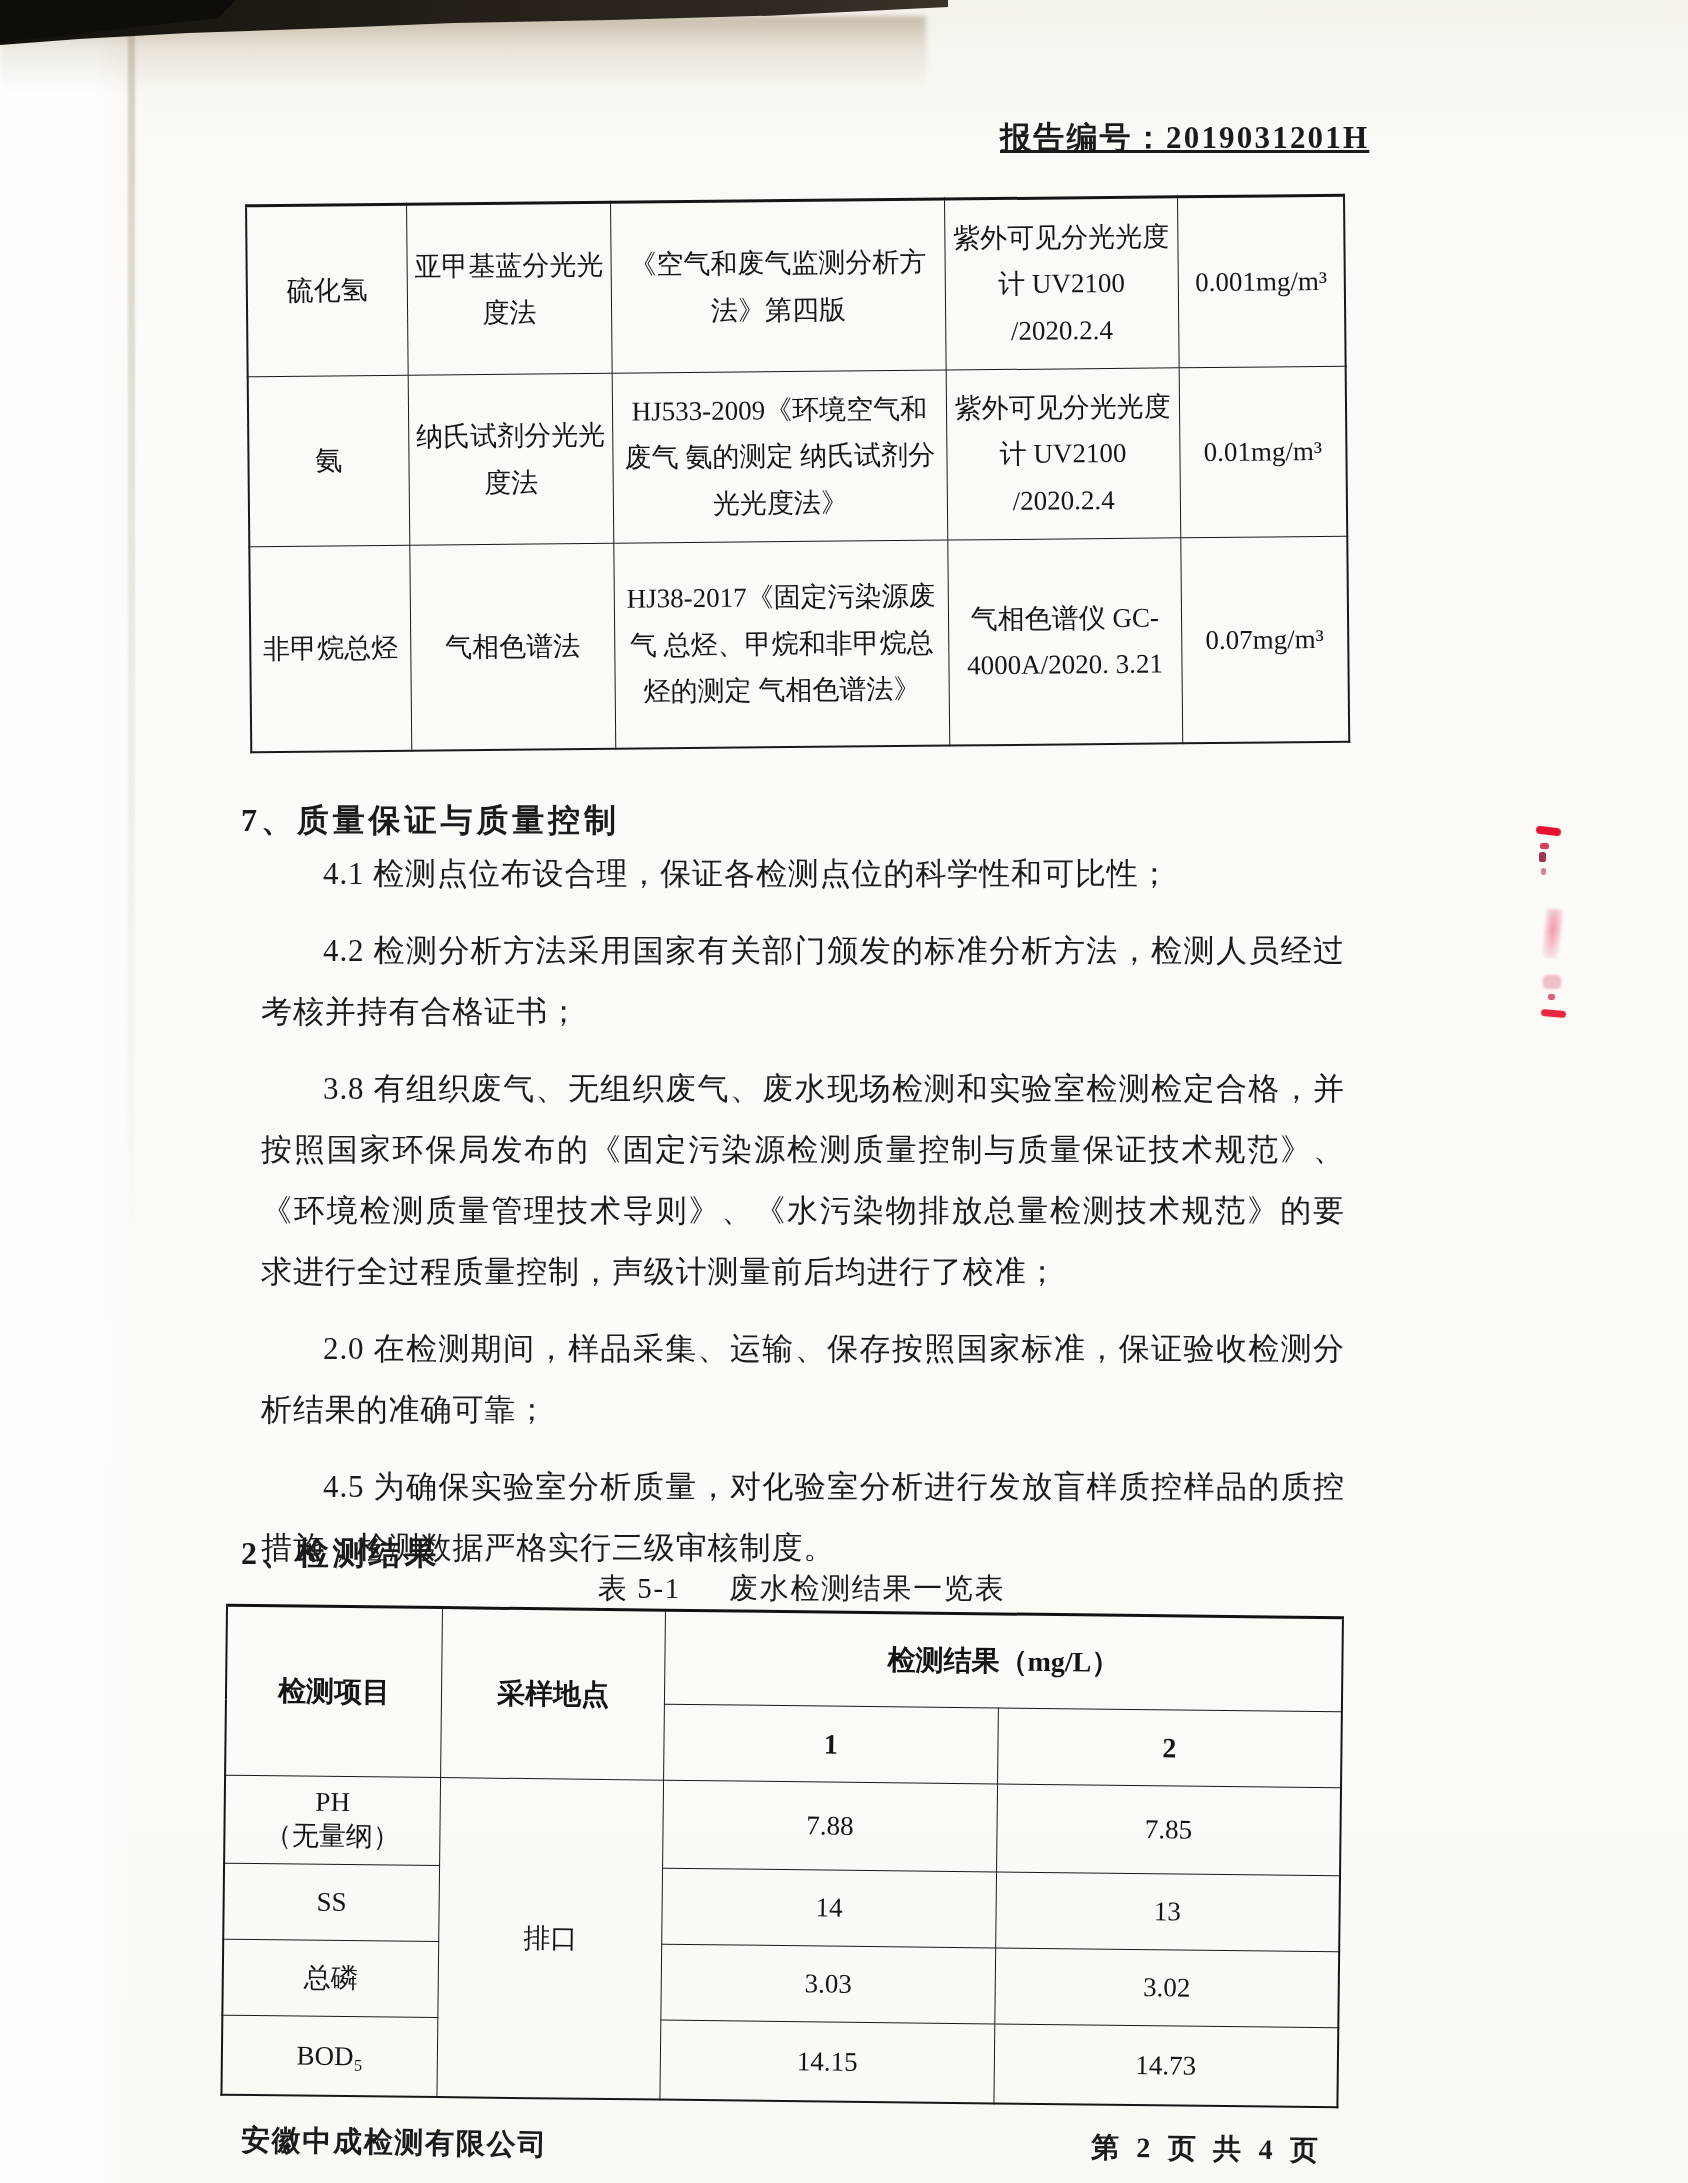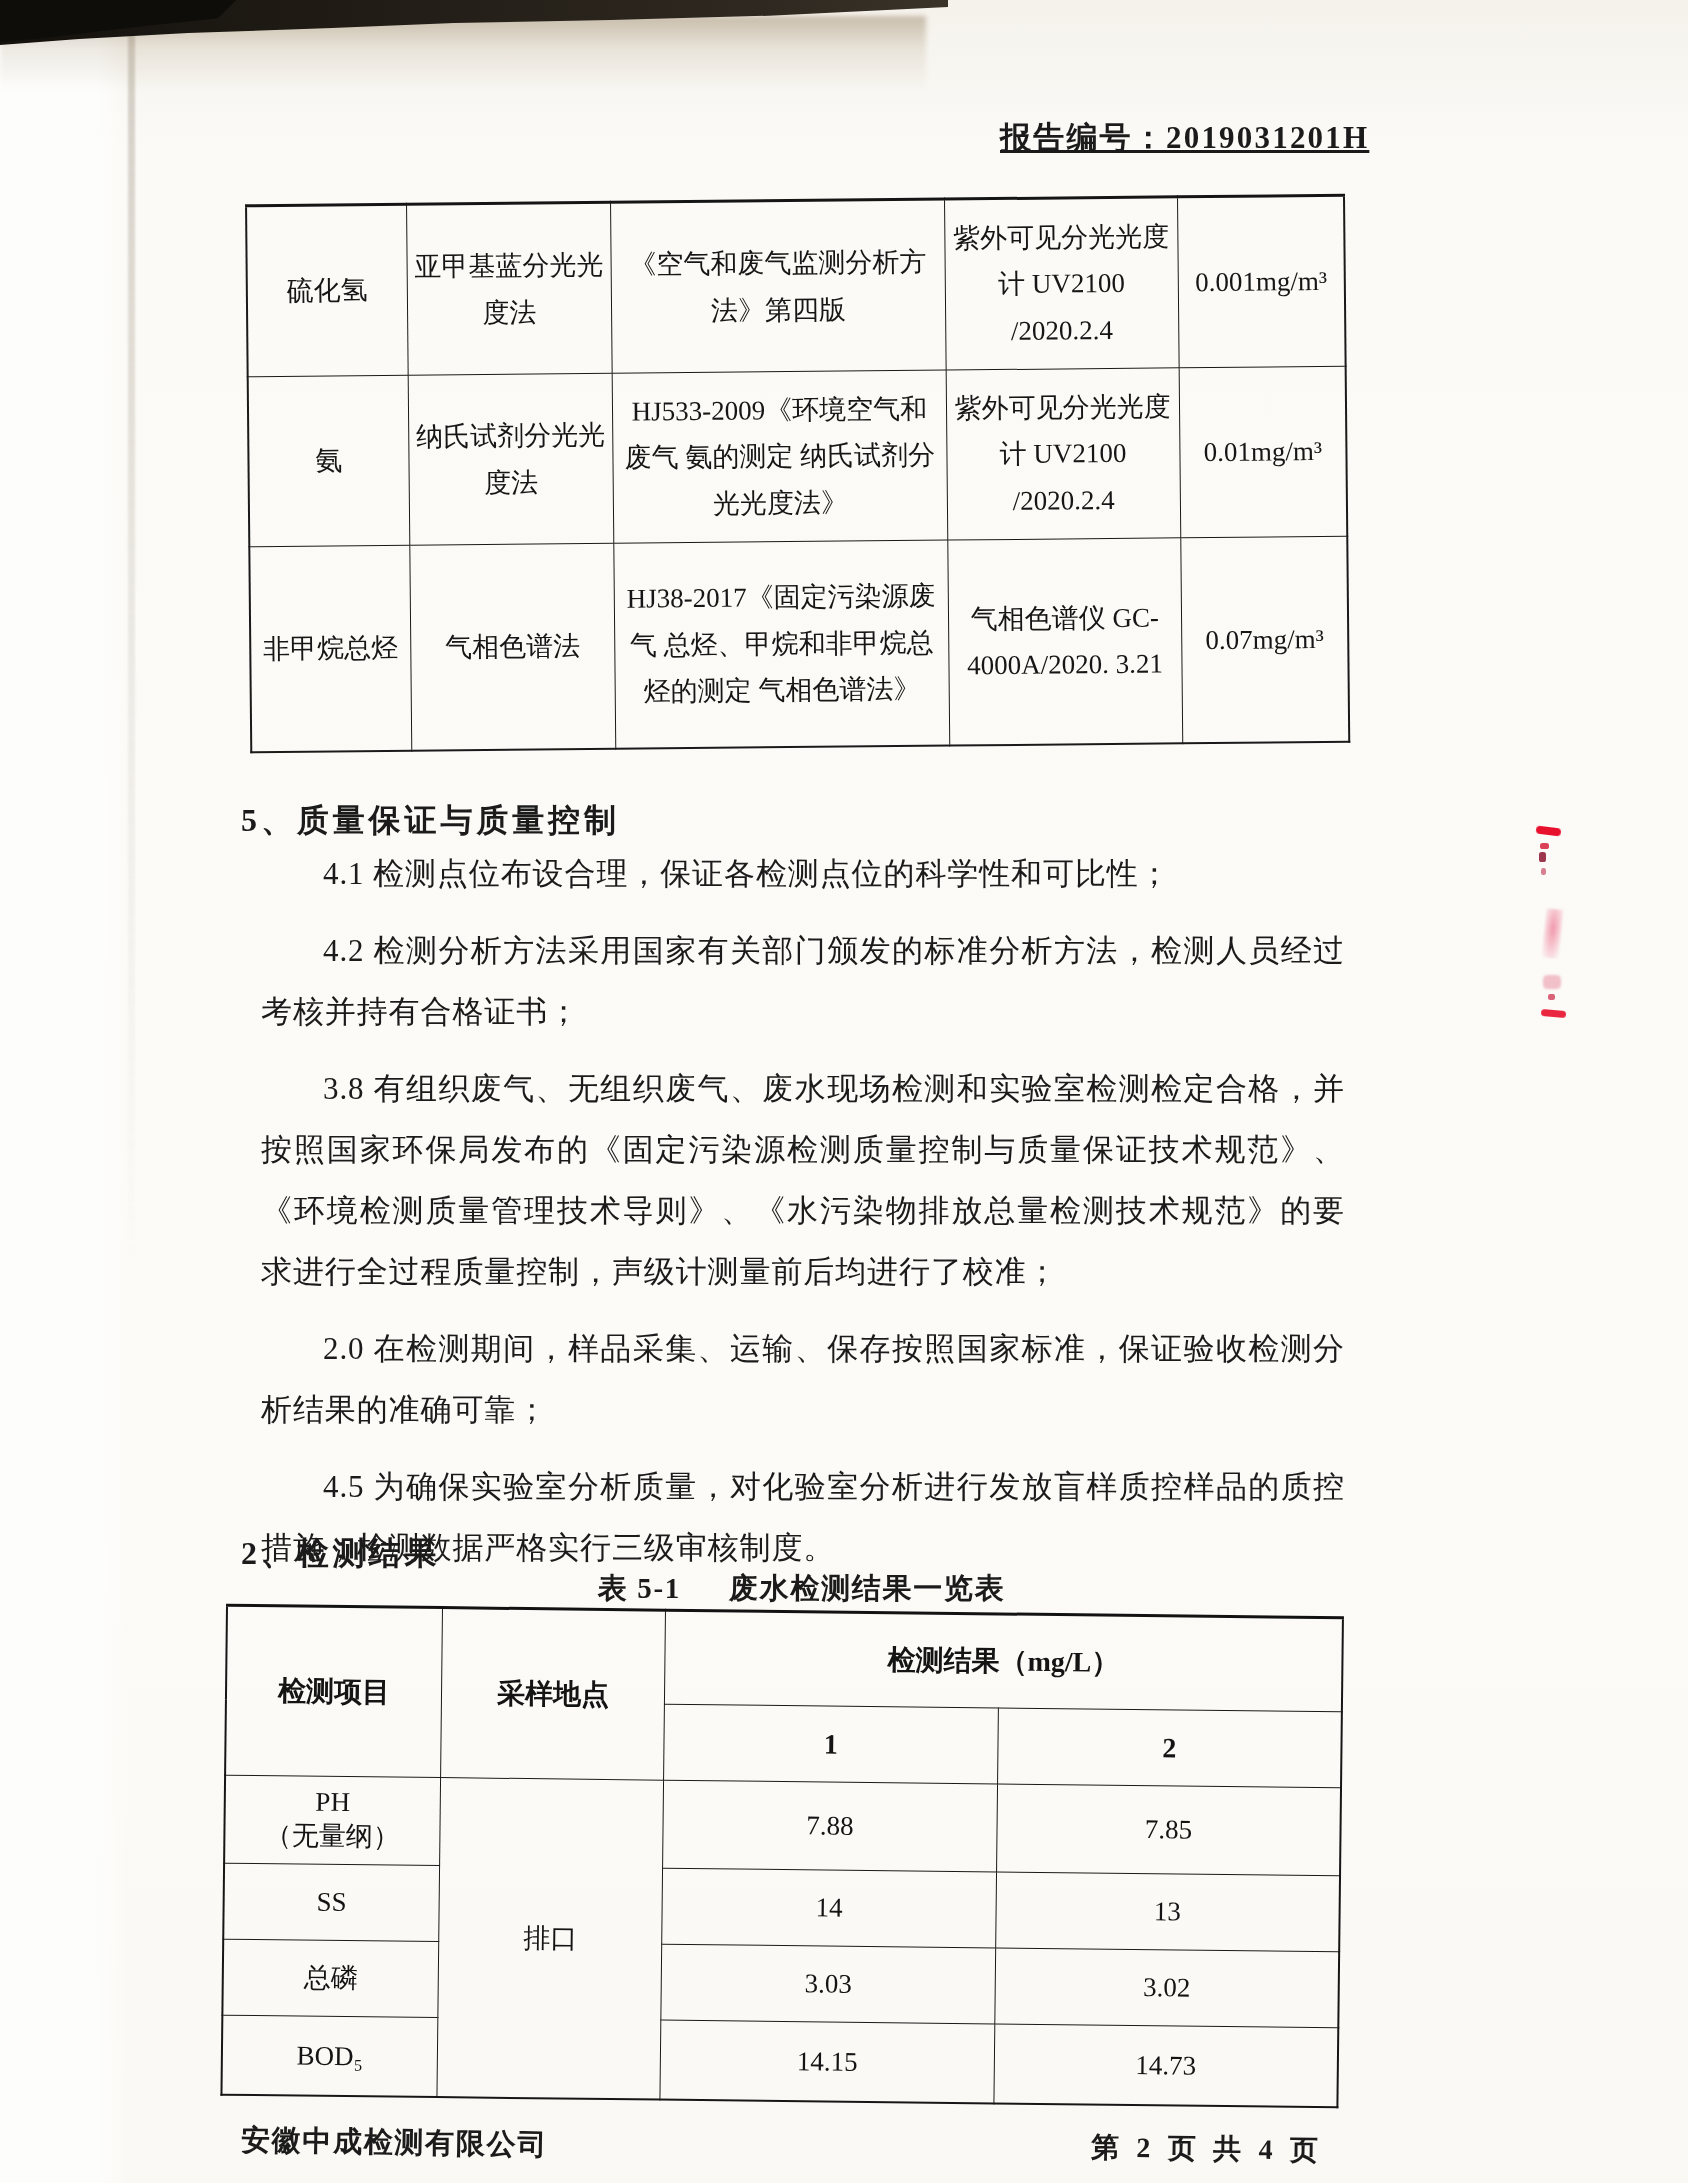--- a/index.html
+++ b/index.html
@@ -39,21 +39,21 @@
   .t1 tr.r3 td{height:197px;}
   
   .sec-title{position:absolute;left:241px;font-size:32px;font-weight:700;letter-spacing:3.9px;white-space:nowrap;}
   #sec4-title{top:772px;}
   #sec5-title{top:1505px;}
   .paras{position:absolute;left:245px;top:827px;width:1116px;font-size:31px;line-height:61px;
     text-align:justify;letter-spacing:0.9px;color:#1b1b1b;}
   .paras p{margin:16px;text-indent:2em;}
   
   .t2-caption{position:absolute;left:245px;top:1569px;width:1113px;text-align:center;
-    font-size:29px;font-weight:700;letter-spacing:1.7px;}
+    font-size:29px;font-weight:400;letter-spacing:1.7px;}
   .t2-caption .cap-no{margin-right:48px;}
   .t2{position:absolute;left:226px;top:1610px;width:1118px;border-collapse:collapse;
     transform:rotate(0.65deg);transform-origin:50% 0;
     font-size:27px;text-align:center;color:#141414;}
   .t2{border:2.6px solid #161616;border-top:3.5px solid #121212;}
   .t2 th,.t2 td{border:1.7px solid #1a1a1a;padding:2.6px 5.2px;vertical-align:middle;}
   .t2 th{font-weight:700;font-size:28px;}
   .t2 tr.h1 th{height:87px;}
   .t2 tr.h2 th{height:70px;}
   .t2 tr.d1 td{height:81px;}
@@ -117,21 +117,21 @@
     <tr class="r3">
       <td>非甲烷总烃</td>
       <td>气相色谱法</td>
       <td>HJ38-2017《固定污染源废气 总烃、甲烷和非甲烷总烃的测定 气相色谱法》</td>
       <td>气相色谱仪 GC-4000A/2020. 3.21</td>
       <td>0.07mg/m³</td>
     </tr>
   </tbody>
     </table>
 
-  <h2 class="sec-title" id="sec4-title">5、质量保证与质量控制</h2>
+  <h2 class="sec-title" id="sec4-title">7、质量保证与质量控制</h2>
   <div class="paras">
     <p>4.1 检测点位布设合理，保证各检测点位的科学性和可比性；</p>
     <p>4.2 检测分析方法采用国家有关部门颁发的标准分析方法，检测人员经过考核并持有合格证书；</p>
     <p>3.8 有组织废气、无组织废气、废水现场检测和实验室检测检定合格，并按照国家环保局发布的《固定污染源检测质量控制与质量保证技术规范》、《环境检测质量管理技术导则》、《水污染物排放总量检测技术规范》的要求进行全过程质量控制，声级计测量前后均进行了校准；</p>
     <p>2.0 在检测期间，样品采集、运输、保存按照国家标准，保证验收检测分析结果的准确可靠；</p>
     <p>4.5 为确保实验室分析质量，对化验室分析进行发放盲样质控样品的质控措施；检测数据严格实行三级审核制度。</p>
   </div>
 
   <h2 class="sec-title" id="sec5-title">2、检测结果</h2>
 

